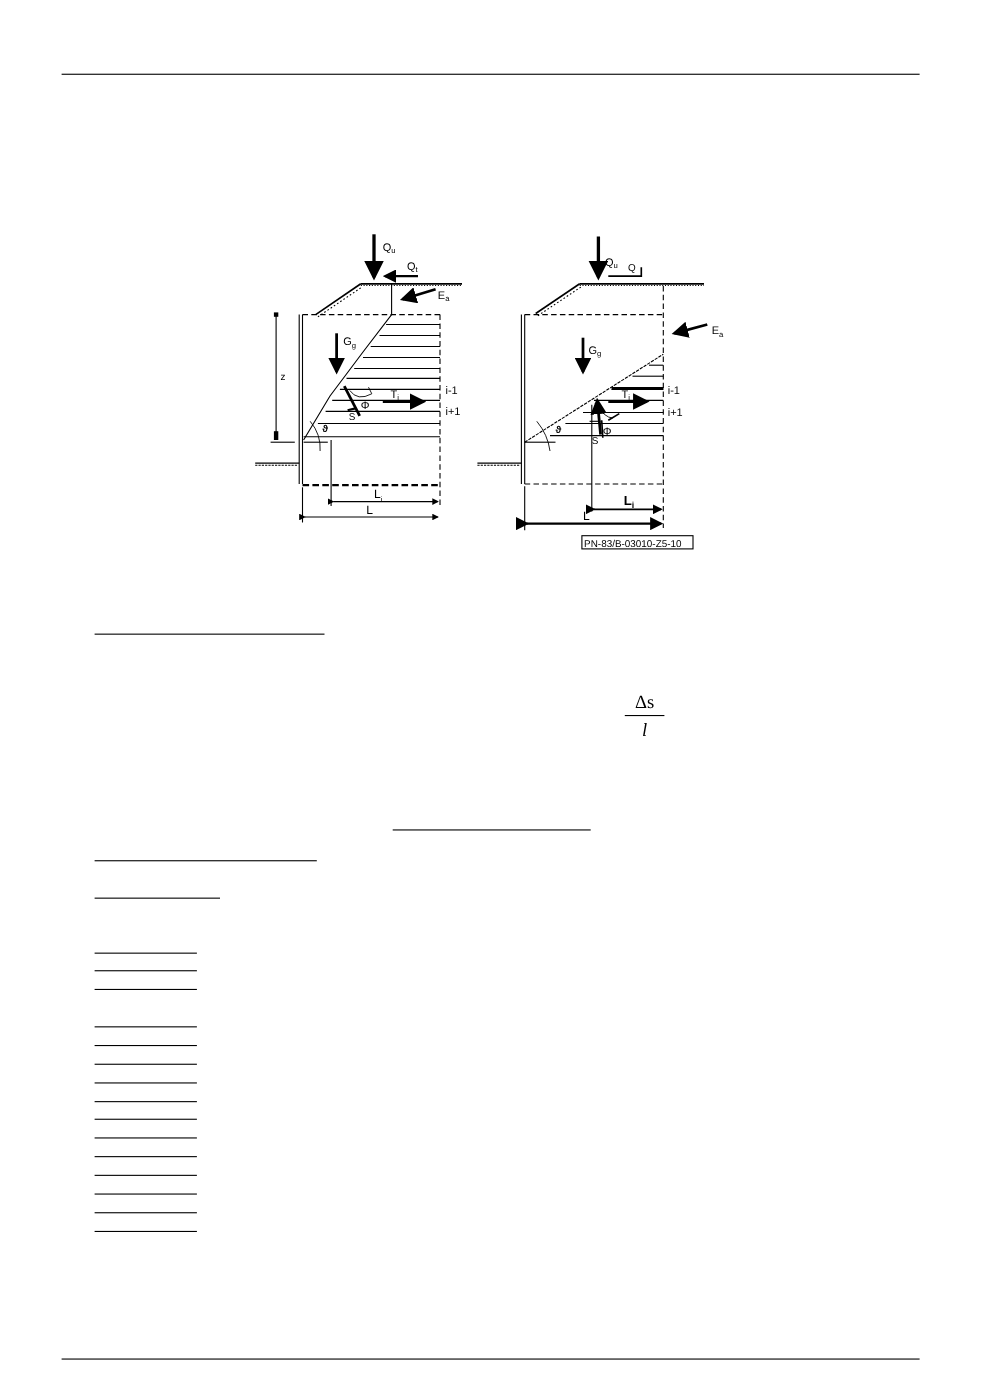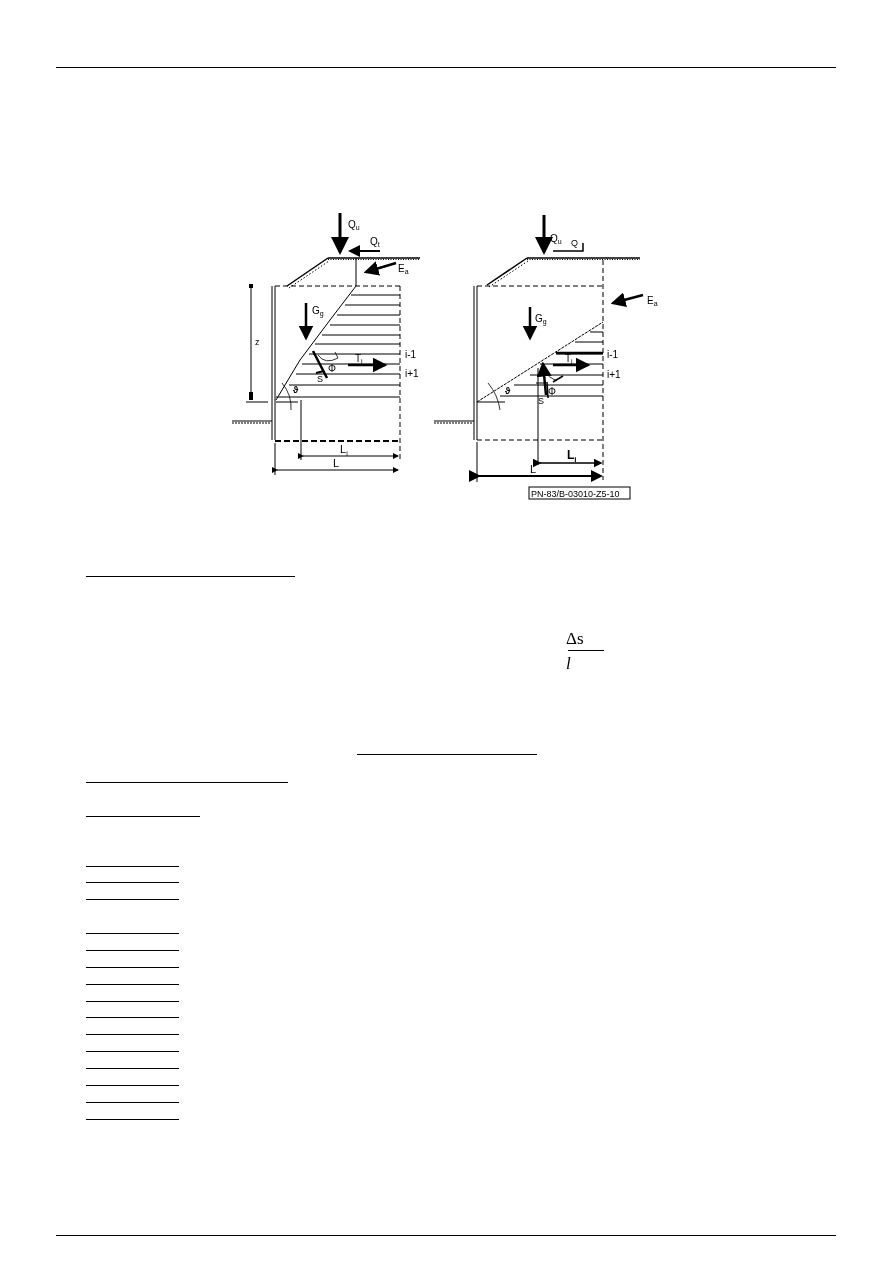--- a/index.html
+++ b/index.html
@@ -2,21 +2,21 @@
 <html><head>
 <meta charset="utf-8">
 <style>
   html, body { margin:0; padding:0; background:#ffffff; }
   body { width:893px; height:1263px; position:relative; overflow:hidden; font-family:"Liberation Sans", sans-serif; color:#000; }
   .rule { position:absolute; background:#000; }
   .header-rule { left:56px; top:67px; width:780px; height:1px; }
   .footer-rule { left:56px; top:1235px; width:780px; height:1px; }
   .uline { position:absolute; left:86px; height:1px; background:#000; }
   #figure { position:absolute; left:0; top:0; }
-  .formula { position:absolute; left:566px; top:630px; width:40px; text-align:left; font-family:"Liberation Serif", serif; font-size:17px; line-height:1; }
+  .formula { position:absolute; left:566px; top:630px; width:40px; text-align:center; font-family:"Liberation Serif", serif; font-size:17px; line-height:1; }
   .formula .num { display:block; padding-bottom:3px; }
   .formula .bar { display:block; height:1px; background:#000; margin:0 2px; }
   .formula .den { display:block; padding-top:4px; font-style:italic; }
   svg text { font-family:"Liberation Sans", sans-serif; }
 </style>
 </head>
 <body>
 
 <div class="rule header-rule"></div>
 

